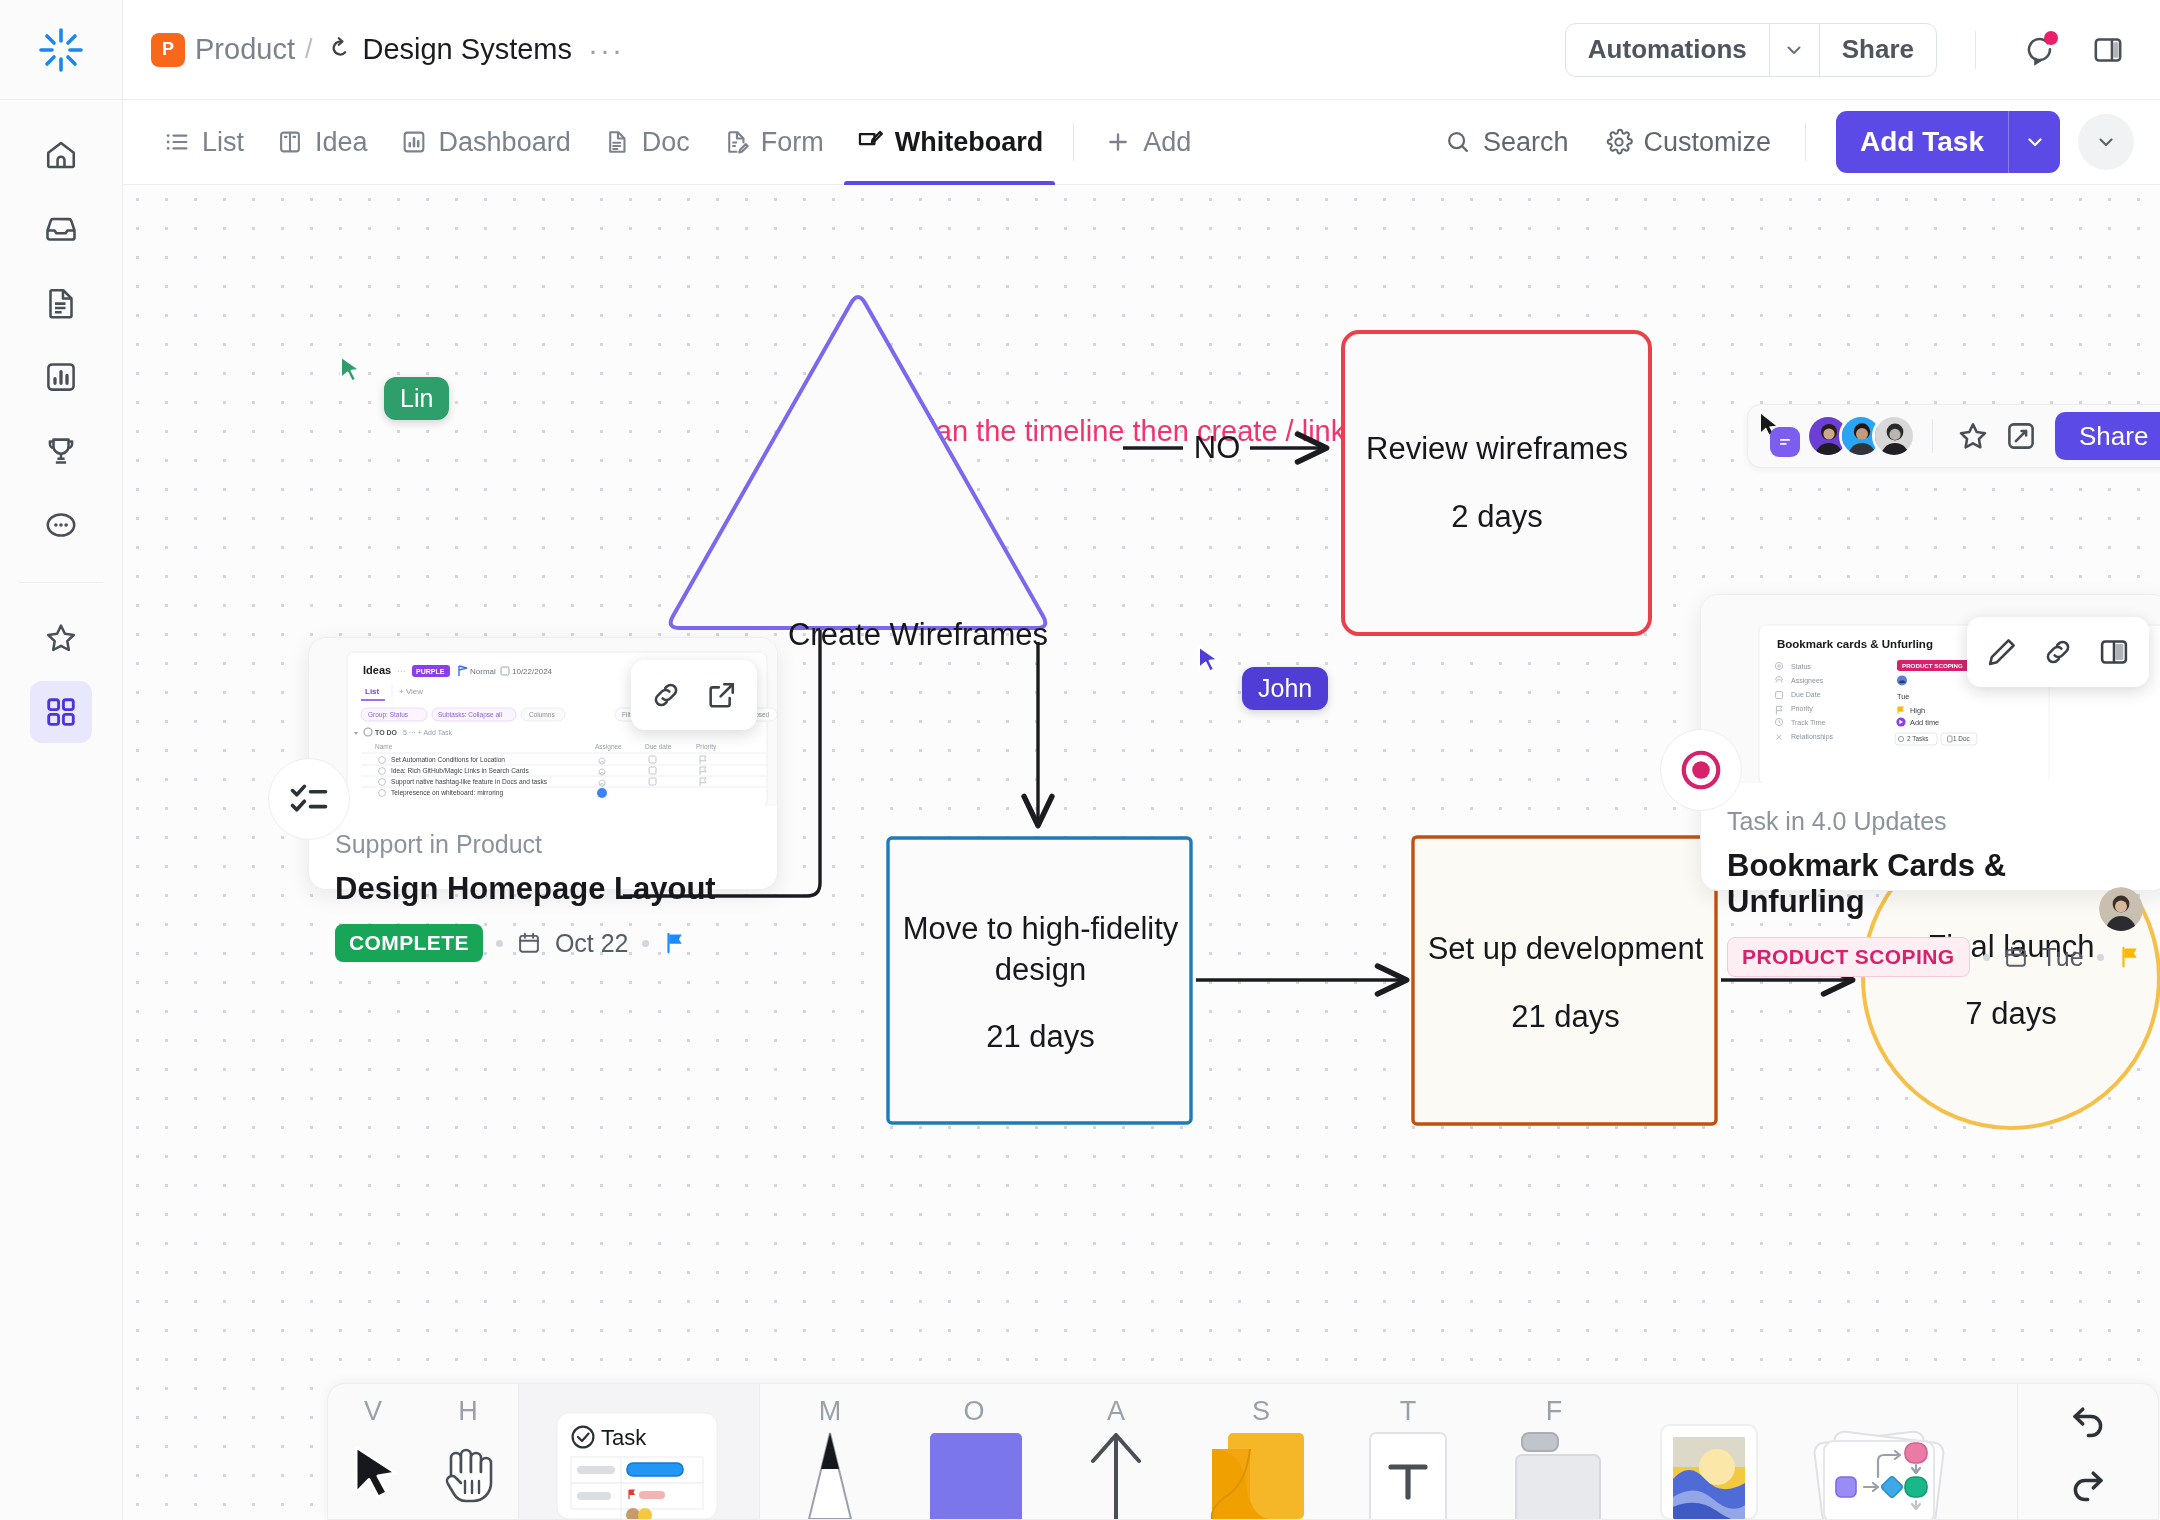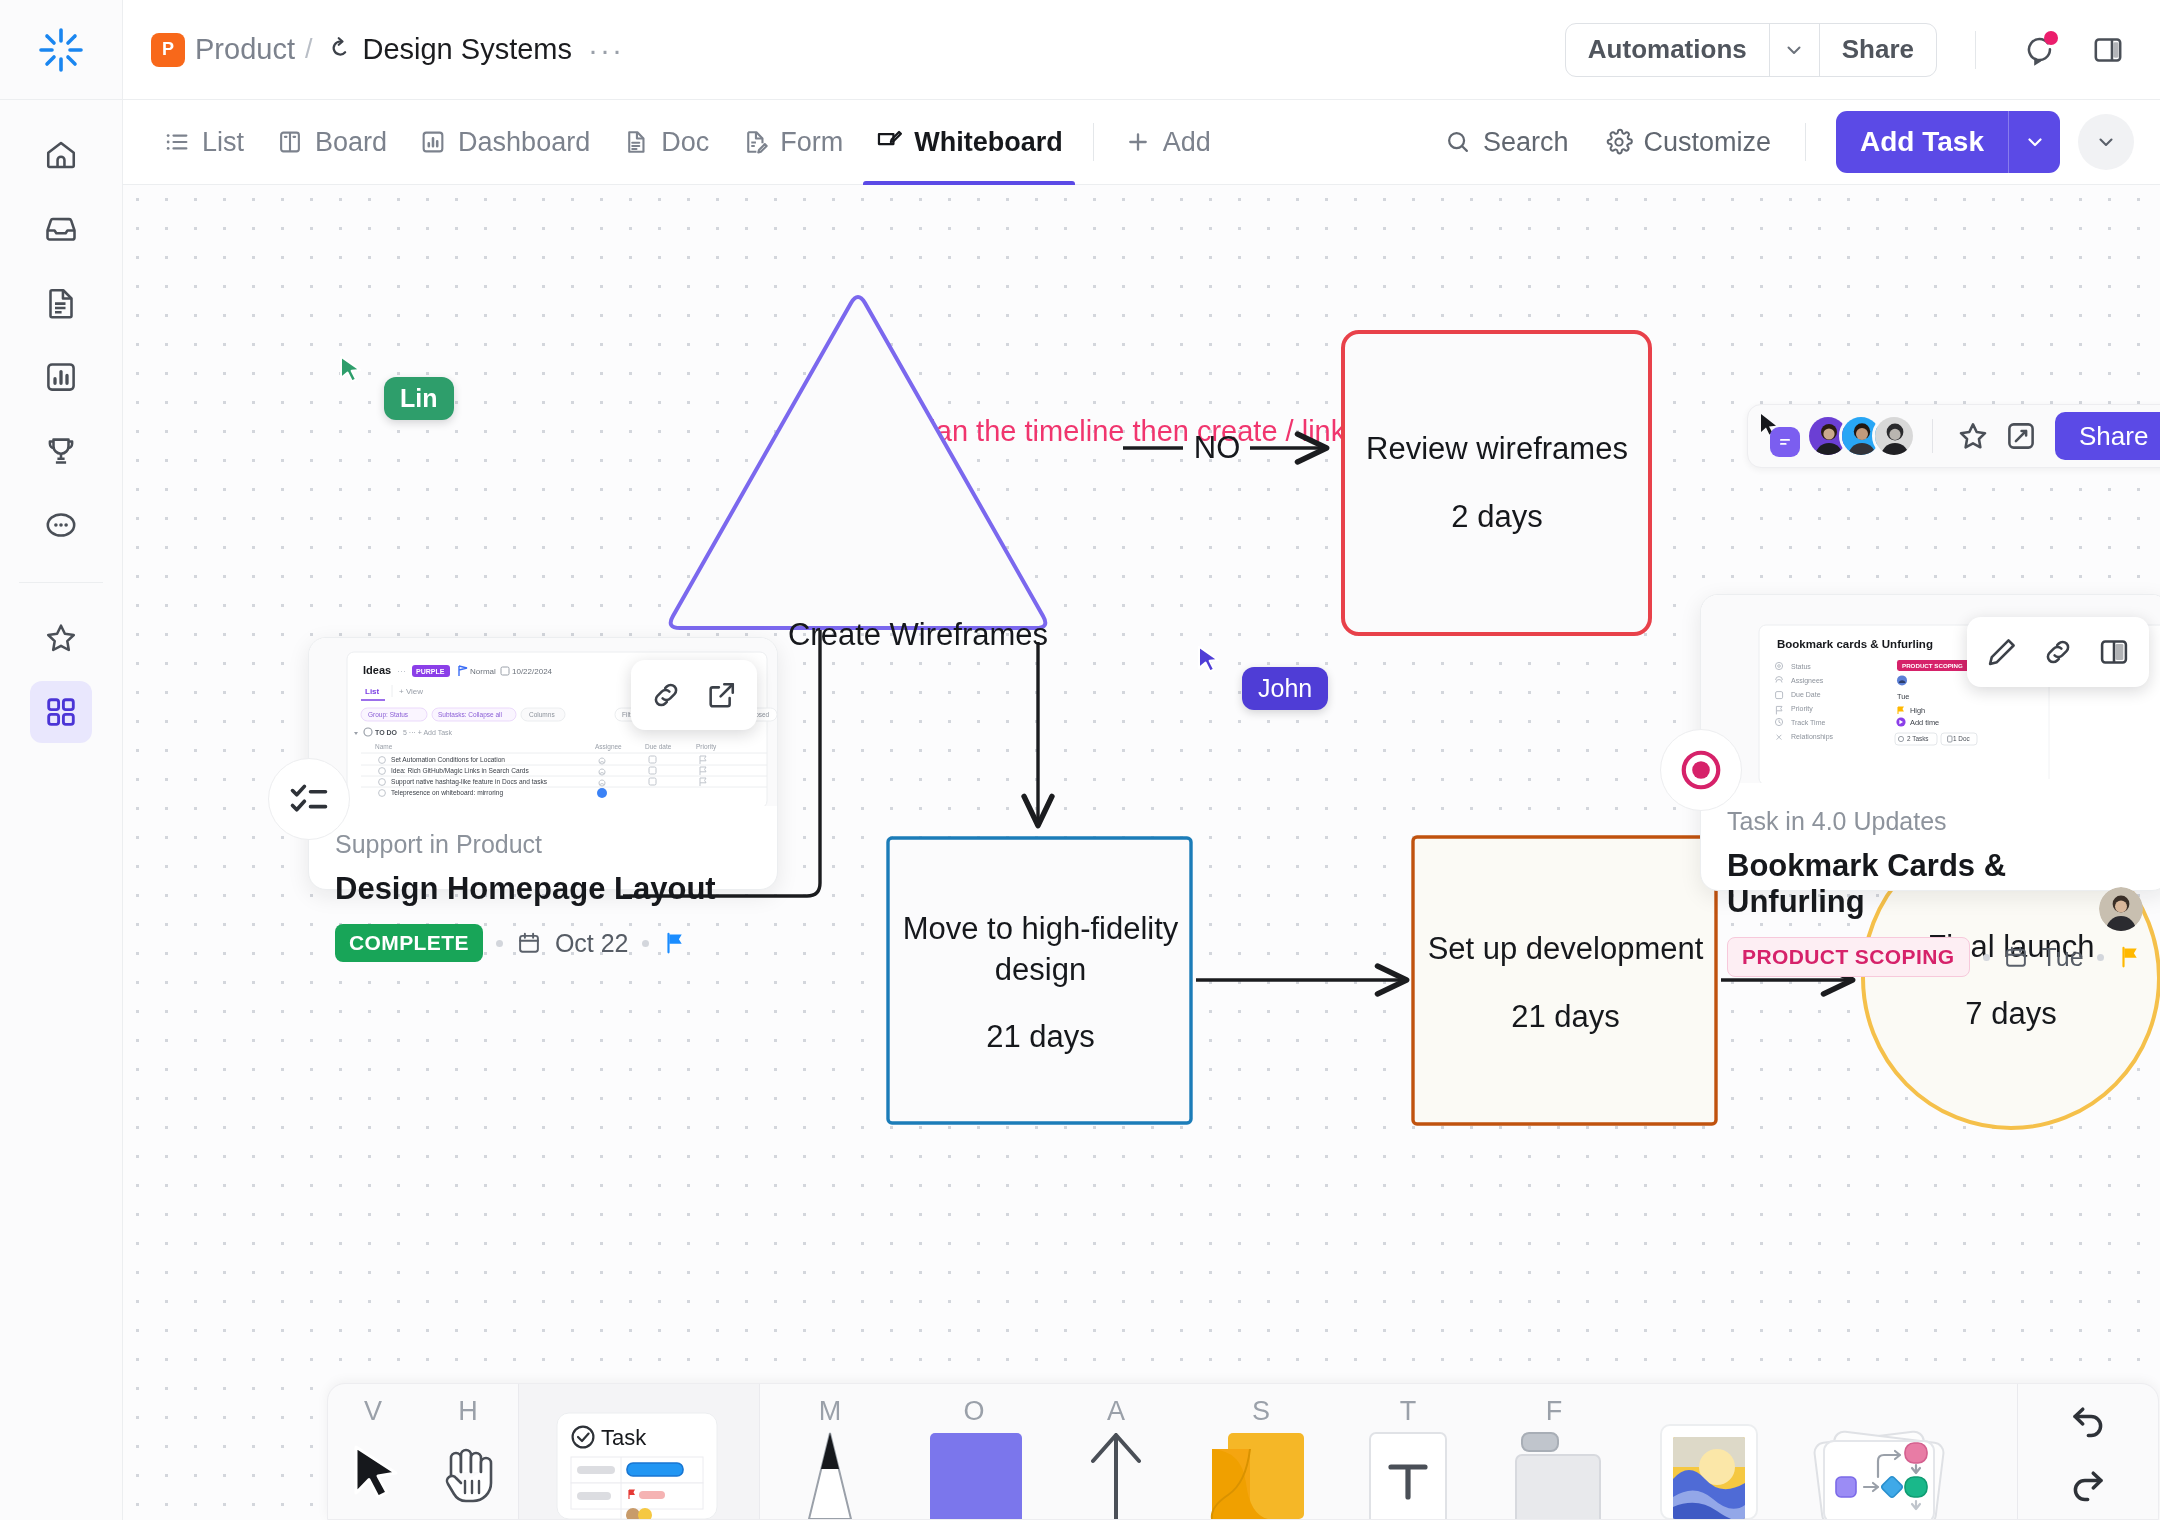--- a/index.html
+++ b/index.html
@@ -318,21 +318,21 @@
         <circle cx="4.4" cy="17.5" r="1.2" fill="currentColor" stroke="none"></circle>
       </svg>
       <span>List</span>
     </div>
     <div class="vtab">
       <svg width="28" height="28" viewBox="0 0 24 24" fill="none" stroke="currentColor" stroke-width="1.8">
         <rect x="4.4" y="4" width="15.2" height="16" rx="2"></rect>
         <path d="M12 4v16"></path>
         <path d="M7.6 7.6h1.4M15 7.6h1.4" stroke-linecap="round"></path>
       </svg>
-      <span>Board</span>
+      <span>Idea</span>
     </div>
     <div class="vtab">
       <svg width="28" height="28" viewBox="0 0 24 24" fill="none" stroke="currentColor" stroke-width="1.8">
         <rect x="4" y="4" width="16" height="16" rx="2.2"></rect>
         <path d="M8.4 15.6v-2.6M12 15.6V8.8M15.6 15.6v-4.2" stroke-width="2.2" stroke-linecap="round"></path>
       </svg>
       <span>Dashboard</span>
     </div>
     <div class="vtab">
       <svg width="28" height="28" viewBox="0 0 24 24" fill="none" stroke="currentColor" stroke-width="1.8" stroke-linejoin="round">
@@ -726,21 +726,21 @@
         </svg>
       </div>
       <div class="cb-share">Share</div>
 
     </div>
 
     <div class="cursor" style="left:215px; top:170px;">
       <svg width="30" height="33" viewBox="0 0 30 33">
         <path d="M3 1.6 L3 23 L9.6 17.6 L14 26.4 L18 24.4 L13.6 15.8 L22 15 Z" fill="#2E9E6B" stroke="#ffffff" stroke-width="2" stroke-linejoin="round"></path>
       </svg>
-      <div class="tag" style="background:#2E9E6B;font-weight:bold;">Lin</div>
+      <div class="tag" style="background:#2E9E6B;">Lin</div>
     </div>
 
     <div class="cursor" style="left:1073px; top:460px;">
       <svg width="30" height="33" viewBox="0 0 30 33">
         <path d="M3 1.6 L3 23 L9.6 17.6 L14 26.4 L18 24.4 L13.6 15.8 L22 15 Z" fill="#4F3DD6" stroke="#ffffff" stroke-width="2" stroke-linejoin="round"></path>
       </svg>
       <div class="tag" style="background:#4F3DD6;">John</div>
     </div>
 
     <div class="toolbar">

